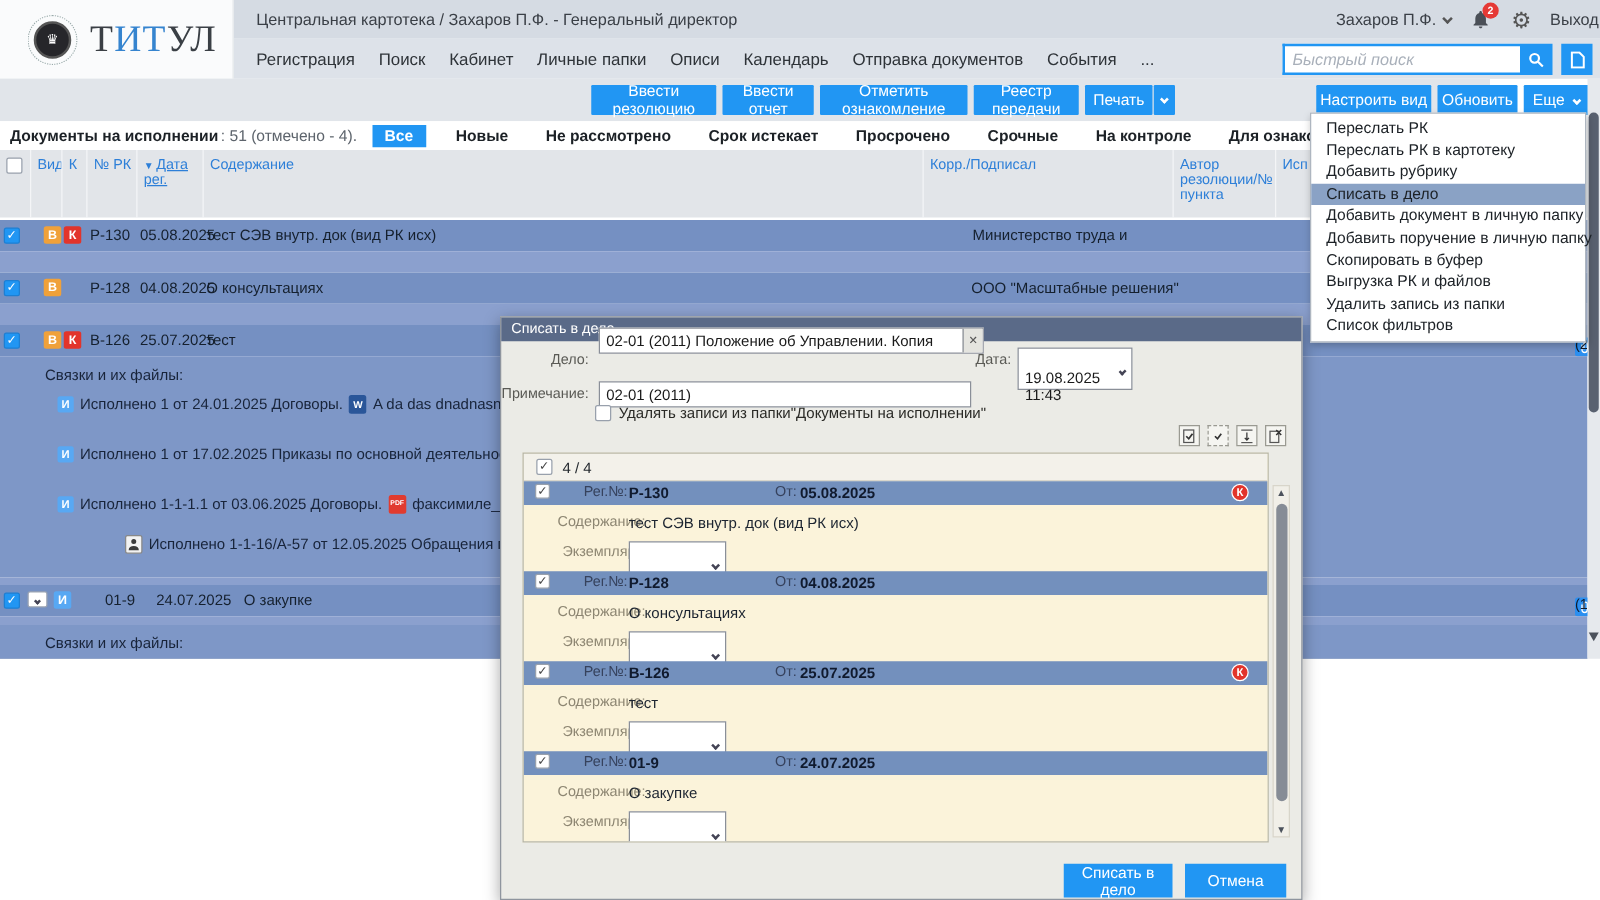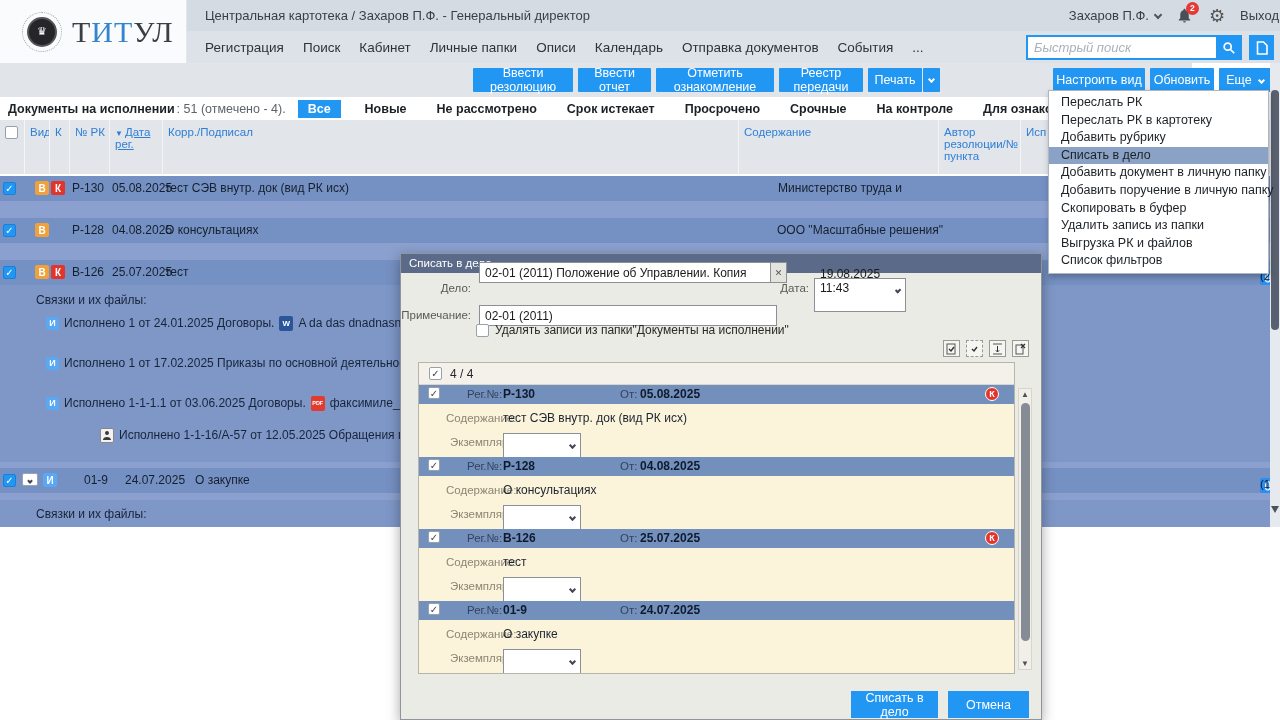--- a/index.html
+++ b/index.html
@@ -80,21 +80,21 @@
 .mi{height:17.6px;line-height:17.6px;padding-left:12px;font-size:12.5px;color:#1c2126;cursor:pointer;white-space:nowrap}
 .mi.active{background:#8aa2c5}
 
 
 #modal{position:absolute;left:400px;top:253px;width:642px;height:467px;background:#ebebe6;border:1px solid #8f959e;box-shadow:0 4px 12px rgba(0,0,0,.35);z-index:30}
 #mtitle{height:19px;background:#5a6a88;color:#fff;font-size:11.5px;line-height:19px;padding-left:8px}
 .mlabel{position:absolute;font-size:11.5px;color:#5a5a55;text-align:right;white-space:nowrap}
 .minput{position:absolute;height:21px;background:#fff;border:1px solid #8a8f98;font-size:12px;color:#1a1a1a;display:flex;align-items:center}
 .minput .val{flex:1;padding:0 5px;white-space:nowrap;overflow:hidden}
 .clrbox{width:16px;height:19px;background:#e4e4df;border-left:1px solid #8a8f98;display:flex;align-items:center;justify-content:center;font-size:9px;color:#555;cursor:pointer}
-.sel{position:absolute;background:#fff;border:1px solid #8a8f98;display:flex;align-items:flex-end;justify-content:space-between;padding:16px 5px;font-size:12px;color:#1a1a1a;cursor:pointer}
+.sel{position:absolute;background:#fff;border:1px solid #8a8f98;display:flex;align-items:flex-start;justify-content:space-between;padding:16px 5px;font-size:12px;color:#1a1a1a;cursor:pointer}
 .sel .chev{border-color:#445;width:5px;height:5px;margin:0 0 2px 0}
 #mcheckrow{position:absolute;left:75px;top:69px;display:flex;align-items:center;gap:6px;font-size:12px;color:#2a2a26}
 #micons{position:absolute;top:86px;right:12px;display:flex;gap:6px}
 .tico{width:17px;height:17px;background:#f5f5f1;border:1px solid #9a9a92;display:flex;align-items:center;justify-content:center;cursor:pointer}
 .tico.dash{border-style:dashed}
 #mlist{position:absolute;left:17px;top:108px;width:597px;height:312px;background:#fbf3da;border:1px solid #b5b5a9;overflow:hidden}
 #lhead{height:22px;background:#f3f1ea;border-bottom:1px solid #d9d6cb;position:relative;font-size:12px;color:#23282e}
 #lhead .chk{position:absolute;left:10px;top:4px}
 #lhead .cnt{position:absolute;left:31px;top:4px}
 .ihead{height:19px;background:#7390bd;position:relative;font-size:11.5px;color:#36425d}
@@ -201,22 +201,22 @@
   </div>
 </div>
 
 <div id="tablearea">
   <div id="thead">
     <div class="th"><span class="chk"></span></div>
     <div class="th">Вид</div>
     <div class="th">К</div>
     <div class="th">№ РК</div>
     <div class="th"><span class="sort">▼</span><span class="und">Дата рег.</span></div>
+    <div class="th">Содержание</div>
     <div class="th">Корр./Подписал</div>
-    <div class="th">Содержание</div>
     <div class="th">Автор резолюции/№ пункта</div>
     <div class="th" style="border-right:none">Исп</div>
   </div>
 
   <div class="trow" style="top:58px">
     <span style="left:3px;top:6px" class="chk blue">✓</span>
     <span style="left:35px" class="badge bv">В</span>
     <span style="left:51px" class="badge bk">К</span>
     <span style="left:72px">Р-130</span>
     <span style="left:112px">05.08.2025</span>
@@ -316,22 +316,22 @@
 </div>
 
 <div id="ctxmenu">
   <div class="mi">Переслать РК</div>
   <div class="mi">Переслать РК в картотеку</div>
   <div class="mi">Добавить рубрику</div>
   <div class="mi active">Списать в дело</div>
   <div class="mi">Добавить документ в личную папку</div>
   <div class="mi">Добавить поручение в личную папку</div>
   <div class="mi">Скопировать в буфер</div>
+  <div class="mi">Выгрузка РК и файлов</div>
   <div class="mi">Удалить запись из папки</div>
-  <div class="mi">Выгрузка РК и файлов</div>
   <div class="mi">Список фильтров</div>
 </div>
 
 <div id="modal">
   <div id="mtitle">Списать в дело</div>
 
   <div class="mlabel" style="left:0;top:28px;width:70px">Дело:</div>
   <div class="minput" style="left:78px;top:8px;width:308px">
     <span class="val">02-01 (2011) Положение об Управлении. Копия</span>
     <span class="clrbox">✕</span>

